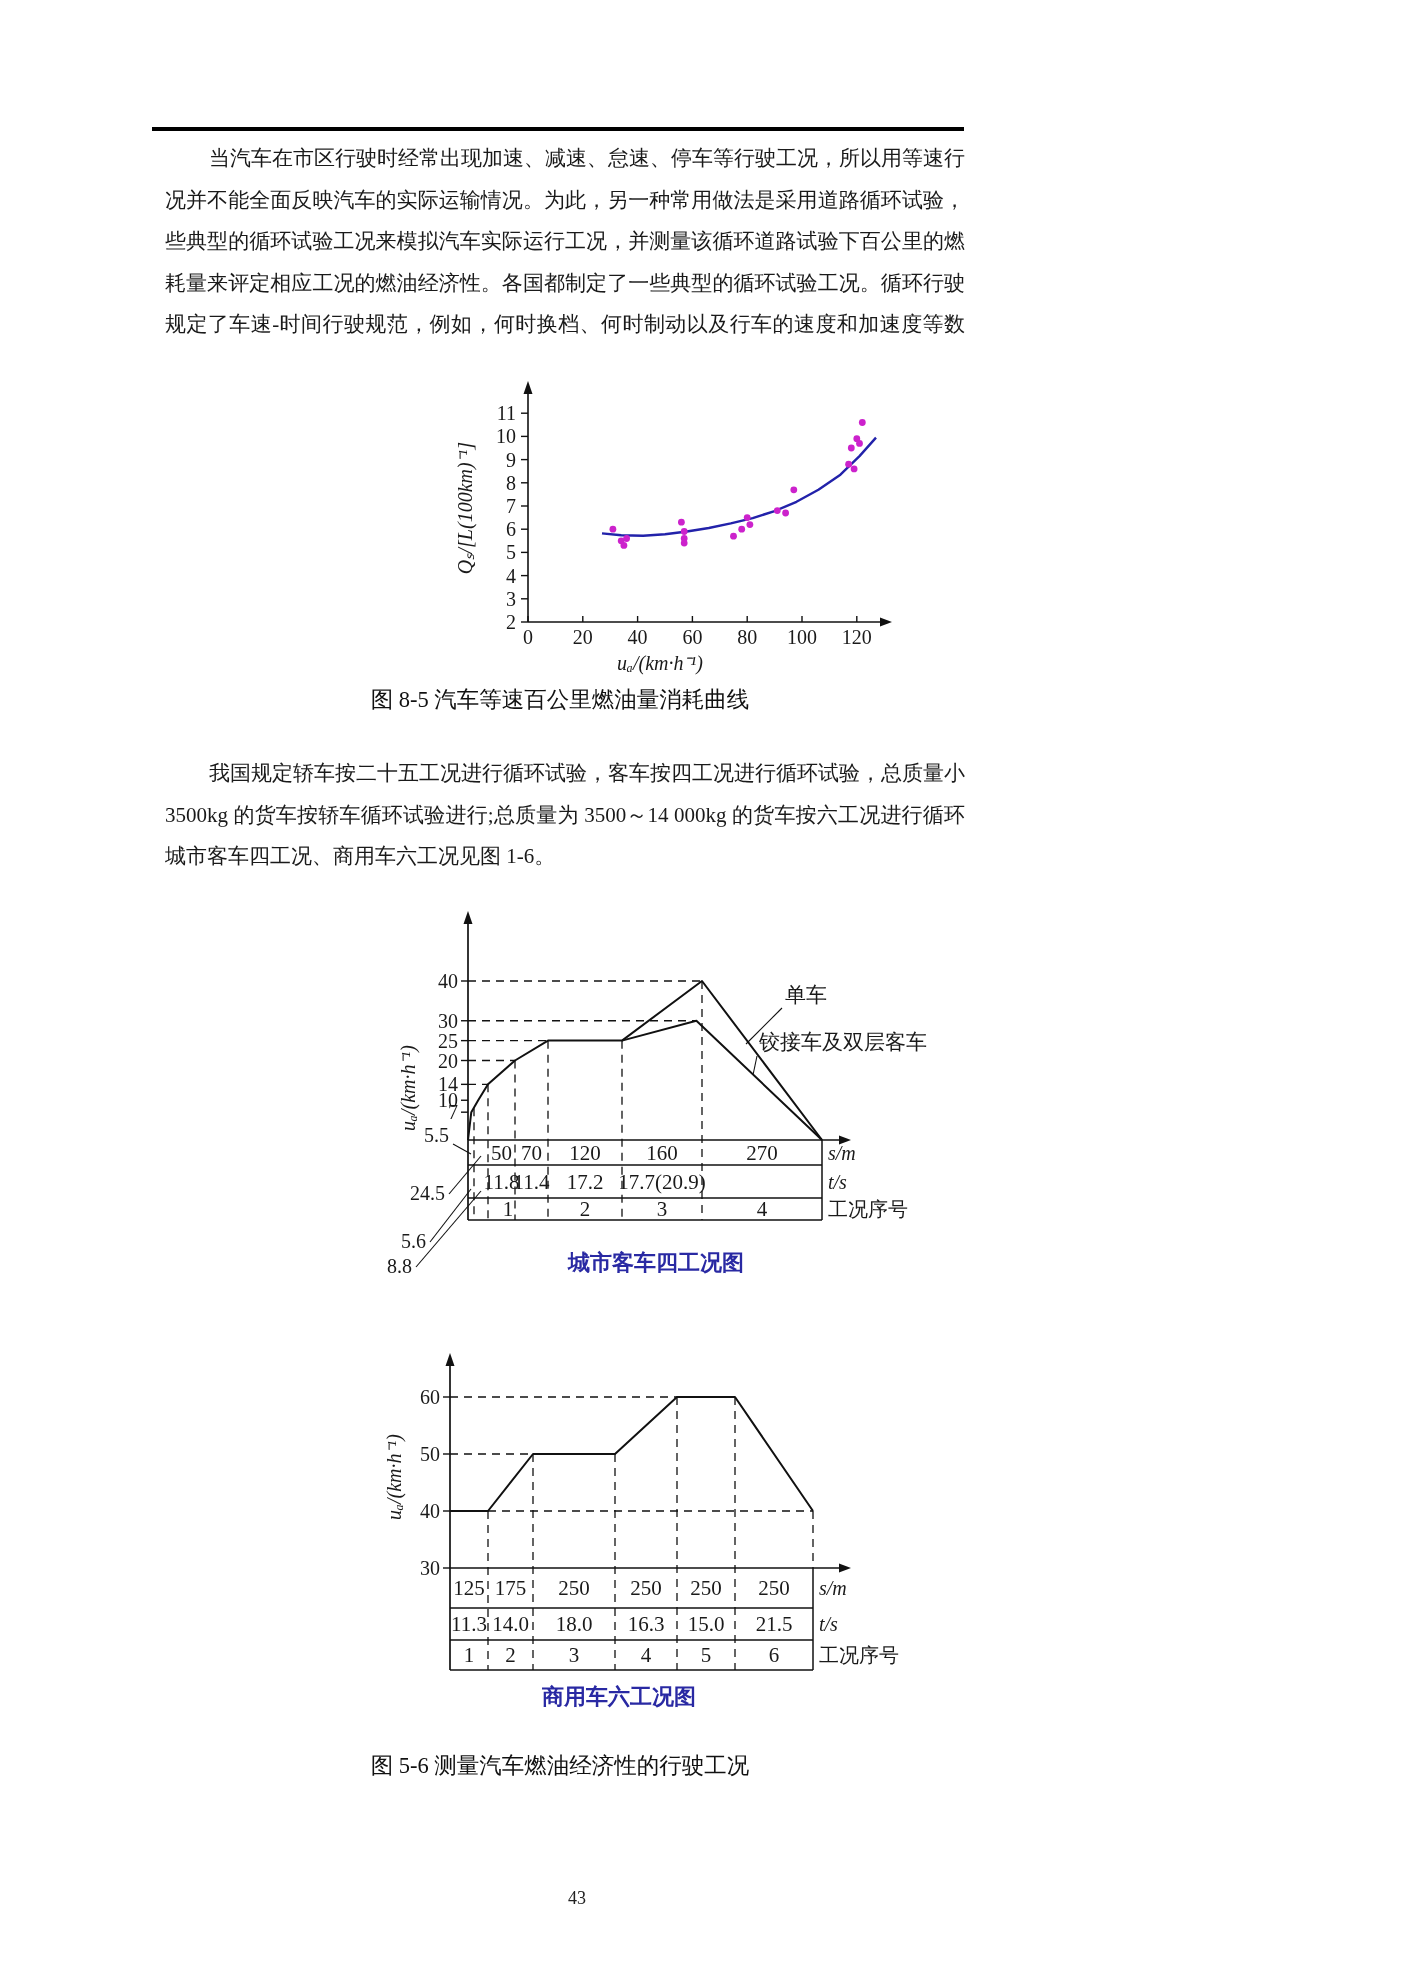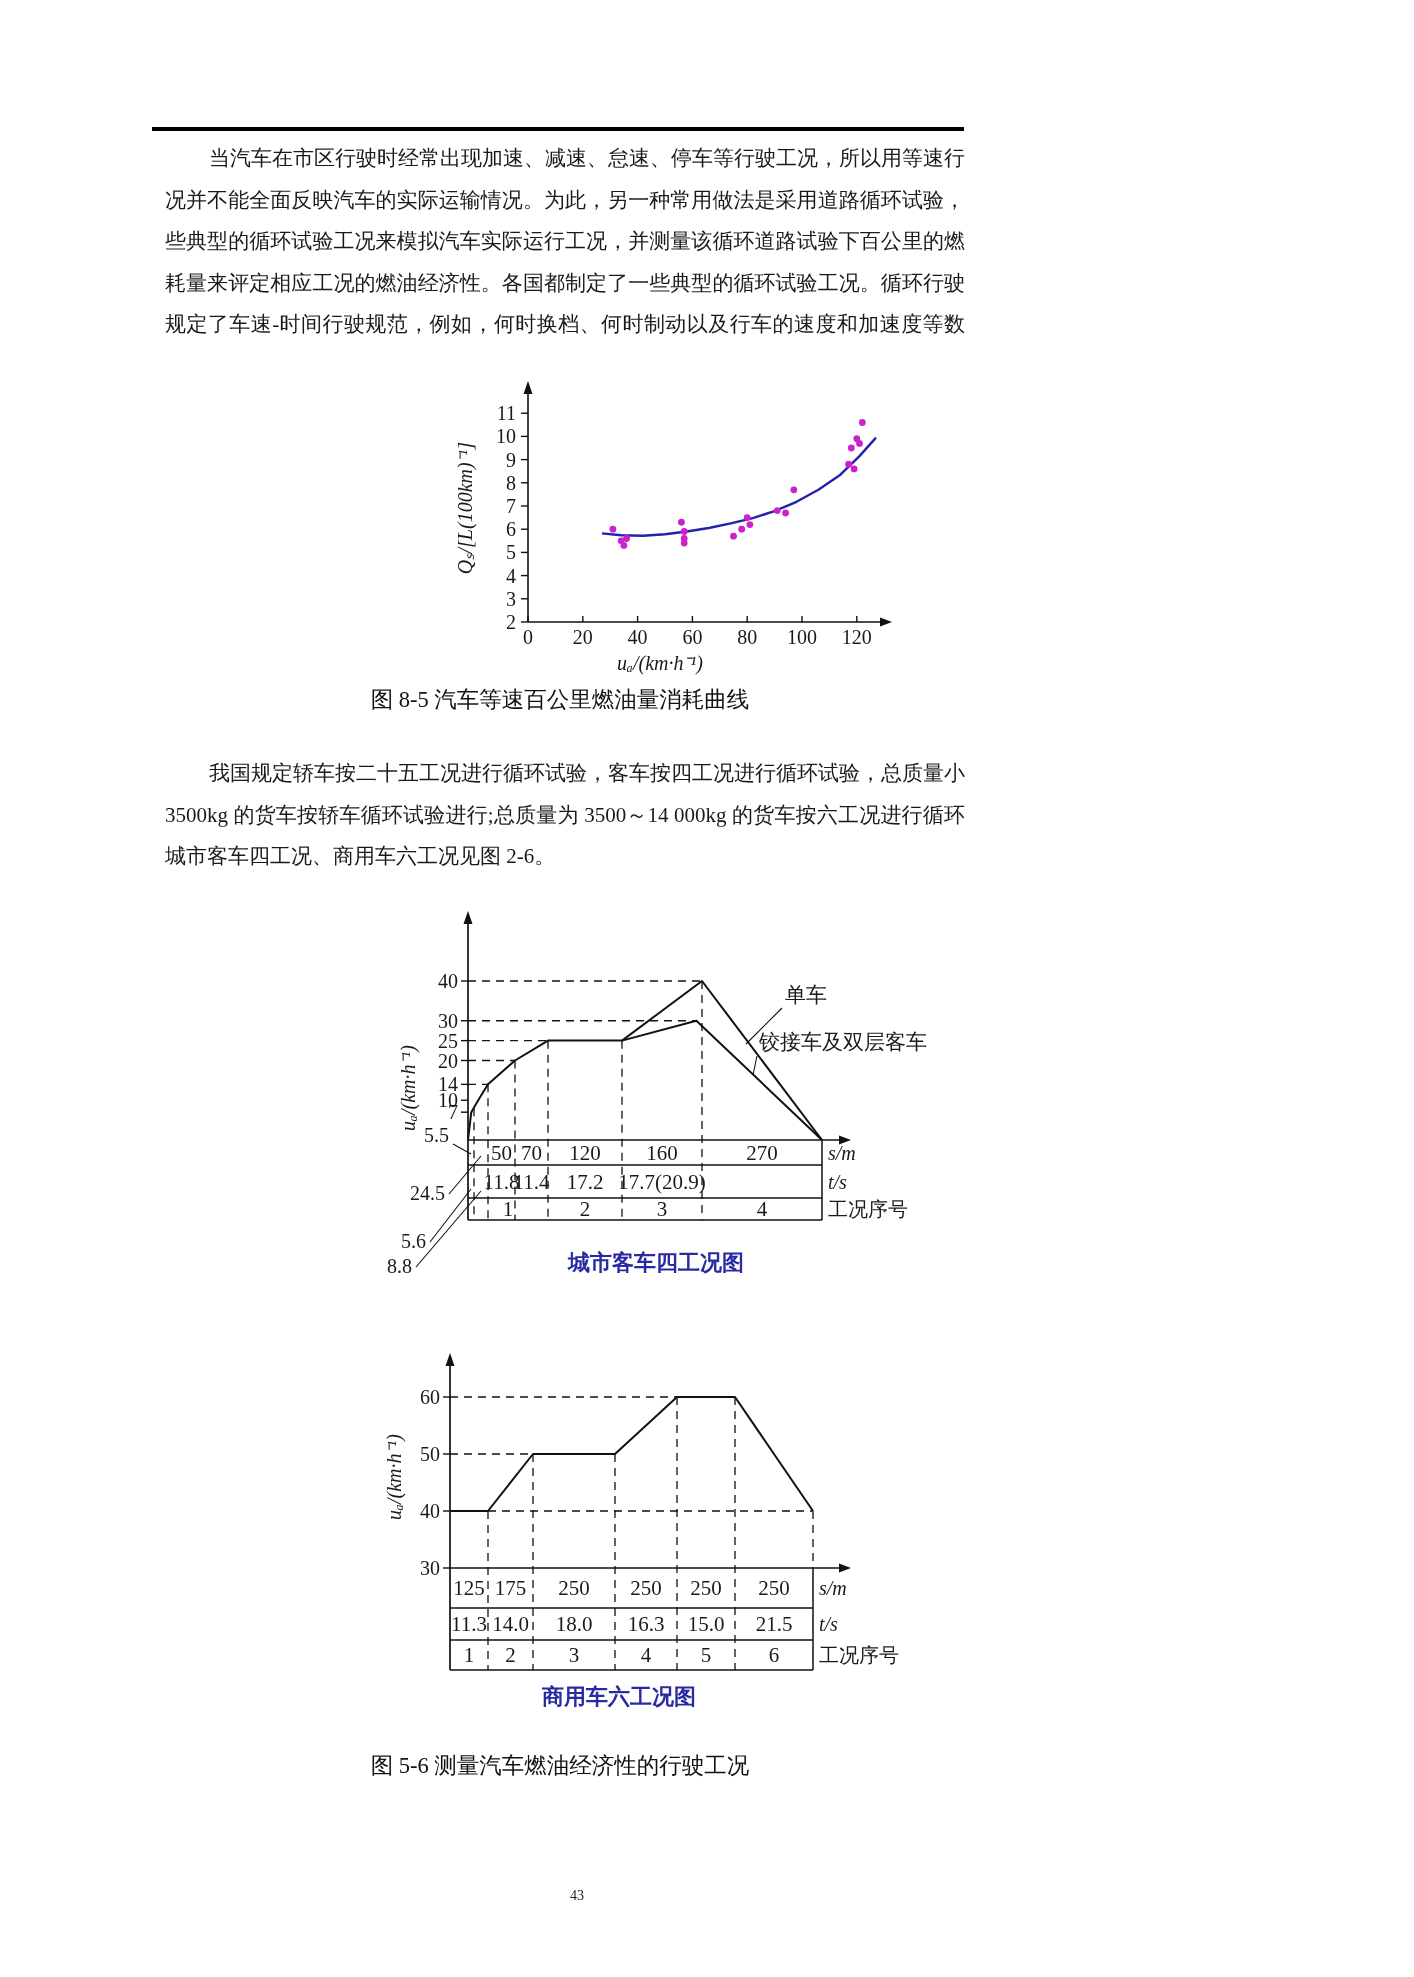--- a/index.html
+++ b/index.html
@@ -6,21 +6,21 @@
   .page{
     position:relative;width:1414px;height:1977px;background:#ffffff;
     font-family:"Liberation Serif",serif;color:#111;overflow:hidden;margin:0 auto;
   }
   .toprule{position:absolute;left:152px;top:127px;width:812px;height:4px;background:#000;}
   .para{position:absolute;left:165px;width:800px;font-size:21px;line-height:41.5px;color:#1a1a1a;}
   .para .line{text-align:justify;text-align-last:justify;height:41.5px;overflow:hidden;}
   .para .line.first{text-indent:44px;}
   .para .line.last{text-align-last:left;}
   .figcaption{position:absolute;font-size:22.5px;color:#111;text-align:center;}
-  .pagenum{position:absolute;top:1888px;left:537px;width:80px;text-align:center;font-size:14px;color:#222;}
+  .pagenum{position:absolute;top:1888px;left:537px;width:80px;text-align:center;font-size:18px;color:#222;}
   svg{position:absolute;overflow:visible;}
   svg text{font-family:"Liberation Serif",serif;}
 </style>
 </head>
 <body>
 
 <div class="page">
 
   <div class="toprule"></div>
 
@@ -95,21 +95,21 @@
       <circle cx="486.8" cy="60.7" r="3.4" fill="#cc22cc"></circle>
       <circle cx="489.5" cy="65.4" r="3.4" fill="#cc22cc"></circle>
       <circle cx="492.3" cy="44.5" r="3.4" fill="#cc22cc"></circle>
     </svg>
 
   <div class="figcaption" style="left:295px;top:684px;width:530px">图 8-5 汽车等速百公里燃油量消耗曲线</div>
 
   <div class="para" style="top:753px">
     <div class="line first">我国规定轿车按二十五工况进行循环试验，客车按四工况进行循环试验，总质量小于</div>
     <div class="line">3500kg 的货车按轿车循环试验进行;总质量为 3500～14 000kg 的货车按六工况进行循环试验。</div>
-    <div class="line last">城市客车四工况、商用车六工况见图 2-6。</div>
+    <div class="line last">城市客车四工况、商用车六工况见图 1-6。</div>
   </div>
 
   <svg id="chart-bus" style="left:335px;top:898px" width="640" height="400">
       <line x1="133" y1="186.35" x2="153" y2="186.35" stroke="#111111" stroke-width="1.3" stroke-dasharray="8,6"></line>
       <line x1="133" y1="162.5" x2="180" y2="162.5" stroke="#111111" stroke-width="1.3" stroke-dasharray="8,6"></line>
       <line x1="133" y1="142.625" x2="213" y2="142.625" stroke="#111111" stroke-width="1.3" stroke-dasharray="8,6"></line>
       <line x1="133" y1="122.75" x2="362" y2="122.75" stroke="#111111" stroke-width="1.3" stroke-dasharray="8,6"></line>
       <line x1="133" y1="83" x2="367" y2="83" stroke="#111111" stroke-width="1.3" stroke-dasharray="8,6"></line>
       <line x1="139" y1="210.2" x2="139" y2="322" stroke="#111111" stroke-width="1.3" stroke-dasharray="8,6"></line>
       <line x1="153" y1="186.35" x2="153" y2="322" stroke="#111111" stroke-width="1.3" stroke-dasharray="8,6"></line>

